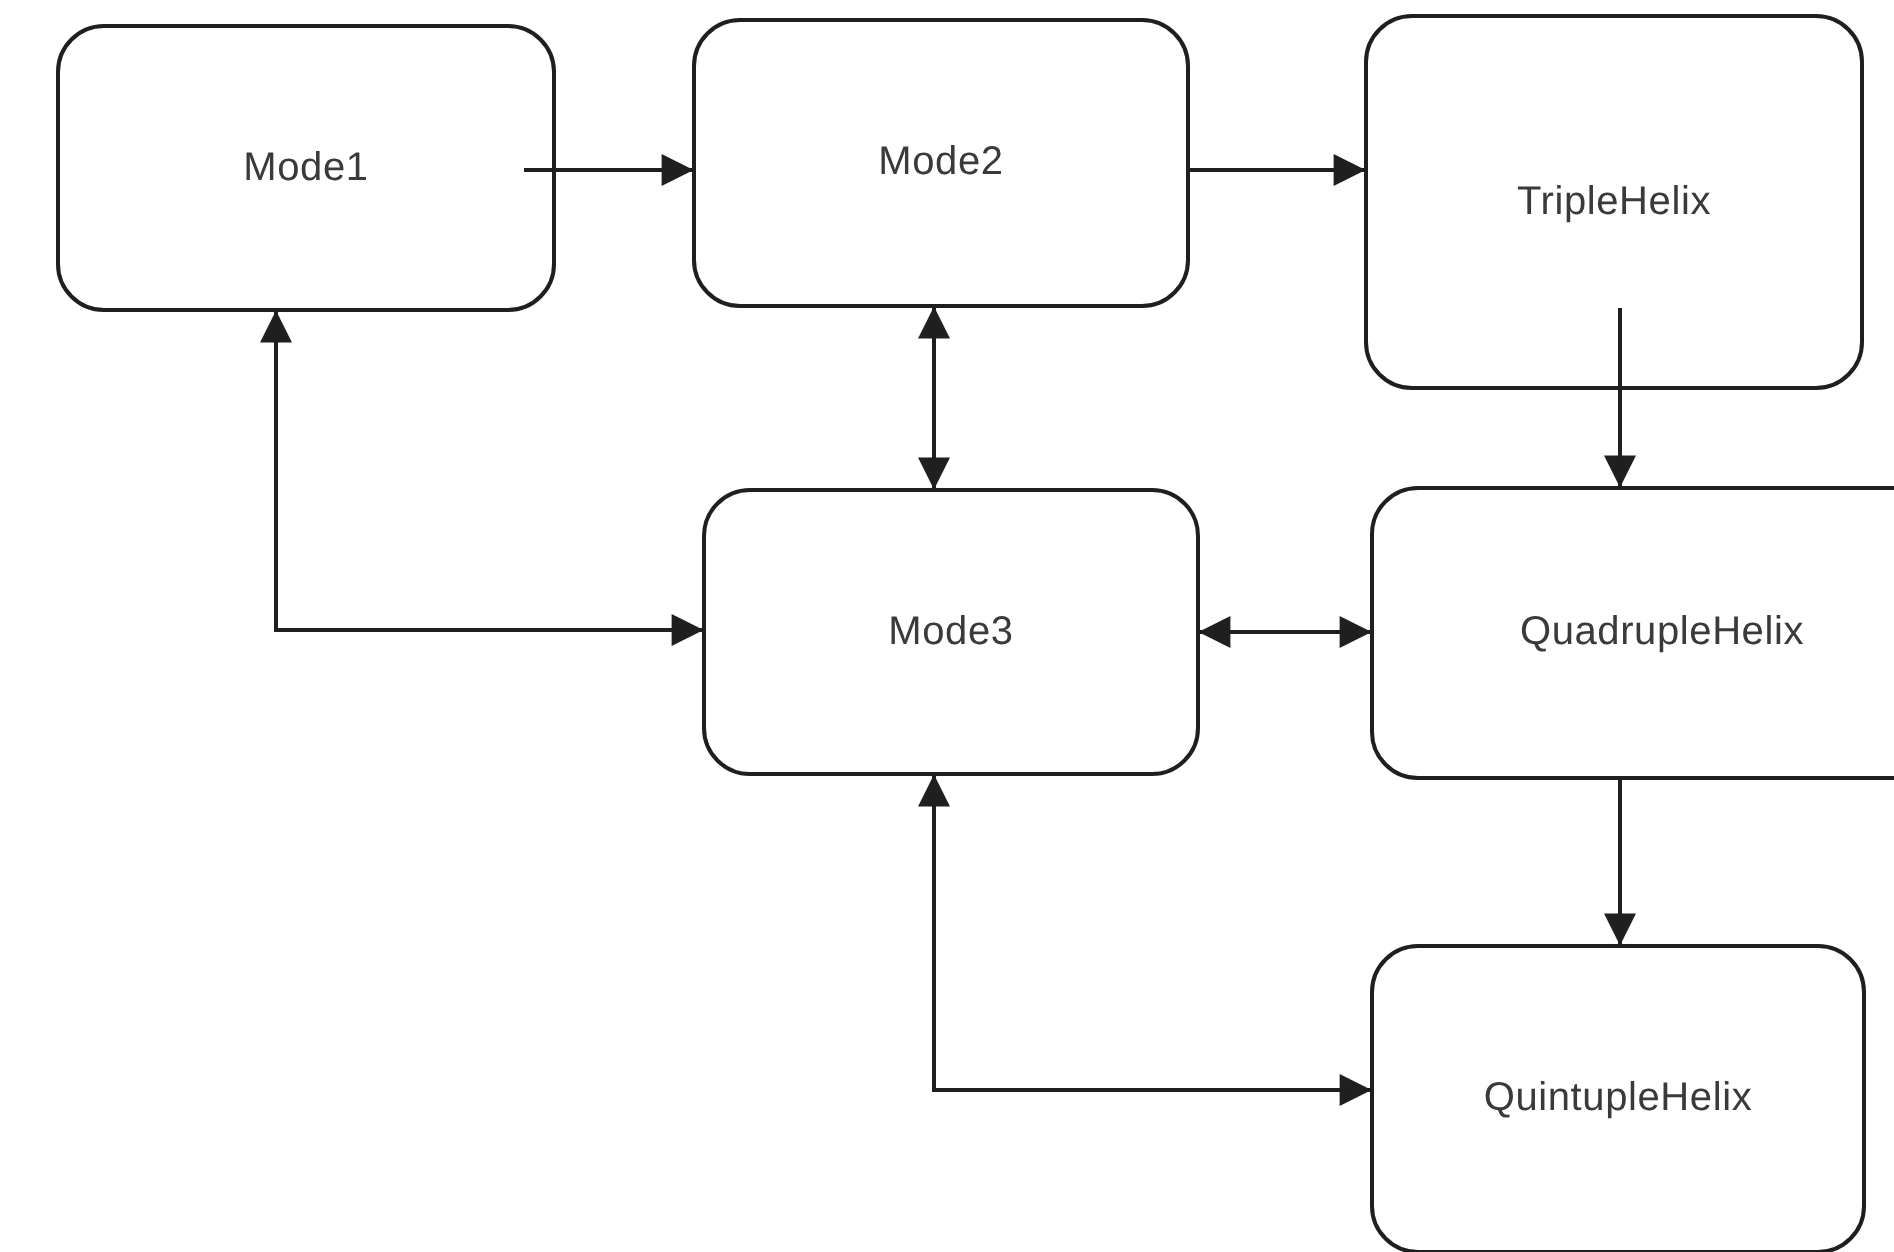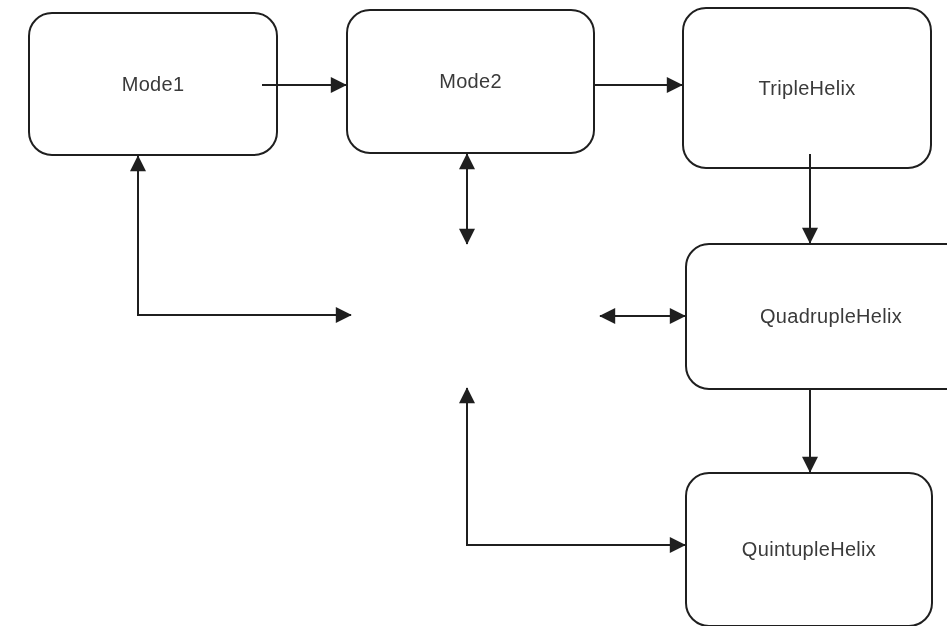--- a/index.html
+++ b/index.html
@@ -51,24 +51,27 @@
 <div class="canvas">
 
   <div class="node" style="left:28px; top:12px; width:250px; height:144px;">
     <span class="label">Mode1</span>
   </div>
 
   <div class="node" style="left:346px; top:9px; width:249px; height:145px;">
     <span class="label">Mode2</span>
   </div>
 
-  <div class="node" style="left:682px; top:7px; width:250px; height:162px;">
+  <div class="node" style="left:682px; top:7px; width:250px; height:188px;">
     <span class="label">TripleHelix</span>
   </div>
 
+  <div class="node" style="left:351px; top:244px; width:249px; height:144px;">
+    <span class="label">Mode3</span>
+  </div>
 
   <div class="node" style="left:685px; top:243px; width:292px; height:147px;">
     <span class="label">QuadrupleHelix</span>
   </div>
 
   <div class="node" style="left:685px; top:472px; width:248px; height:155px;">
     <span class="label">QuintupleHelix</span>
   </div>
 
   <svg class="edges-layer" viewBox="0 0 947 626" xmlns="http://www.w3.org/2000/svg">

